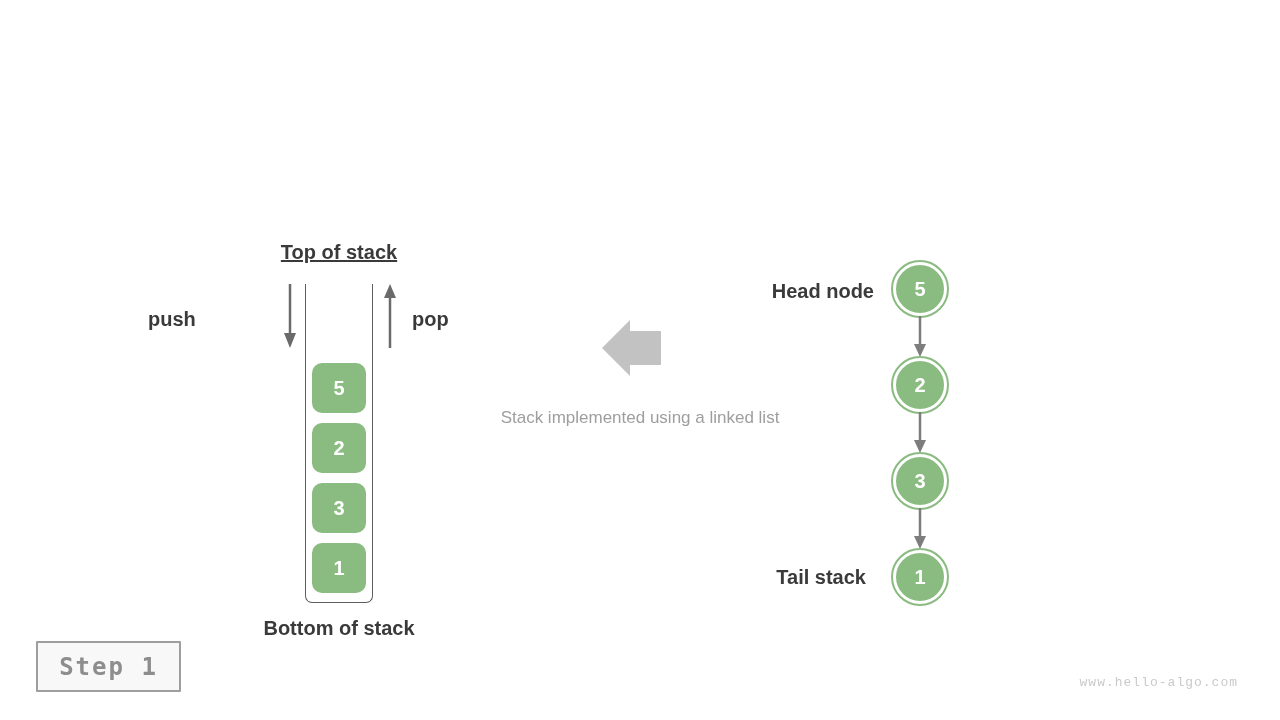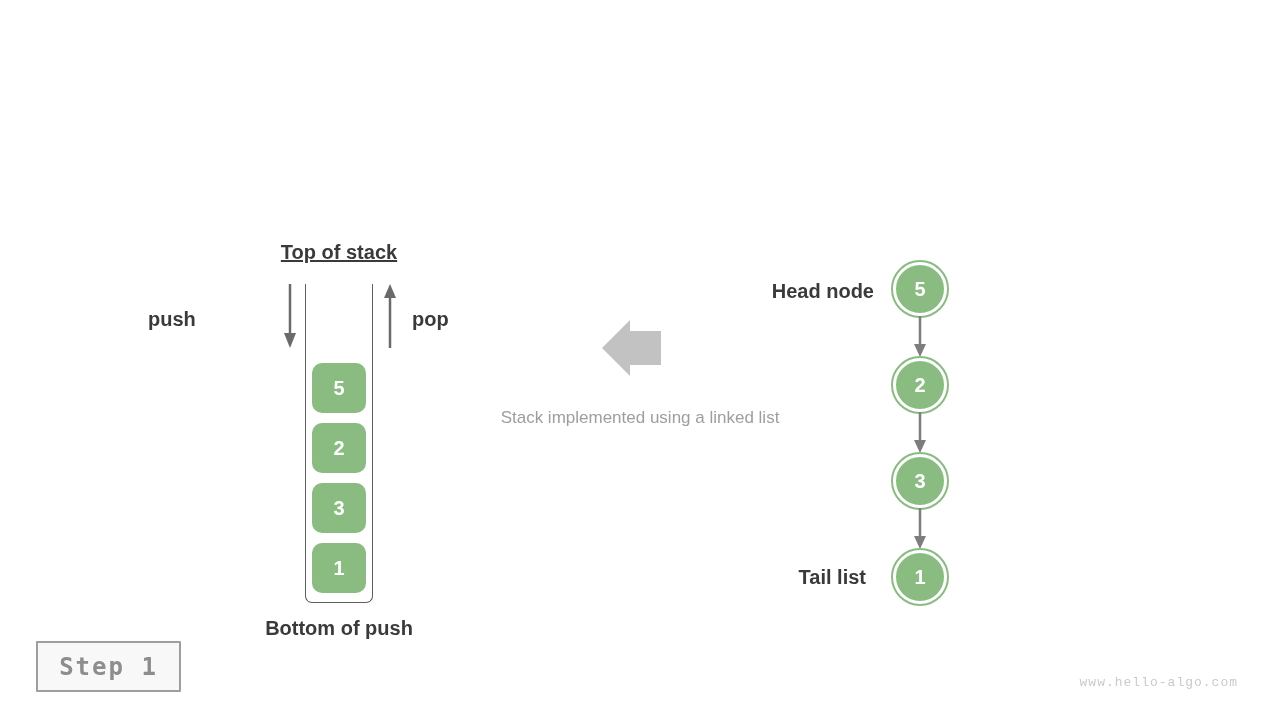--- a/index.html
+++ b/index.html
@@ -86,21 +86,21 @@
     <line x1="8" y1="14" x2="8" y2="65" style="stroke:var(--arrow-gray,#6a6a6a)" stroke-width="2.5"></line>
   </svg>
   <div class="lbl pop-label">pop</div>
 
   <div class="stack-container"></div>
   <div class="stack-box sb0">5</div>
   <div class="stack-box sb1">2</div>
   <div class="stack-box sb2">3</div>
   <div class="stack-box sb3">1</div>
 
-  <div class="lbl bottom-label">Bottom of push</div>
+  <div class="lbl bottom-label">Bottom of stack</div>
 
   <svg class="block-arrow" viewBox="0 0 60 57">
     <polygon points="0,28 28,0 28,11 59,11 59,45 28,45 28,56" style="fill:var(--block-arrow-gray,#c2c2c2)"></polygon>
   </svg>
   <div class="caption">Stack implemented using a linked list</div>
 
   <div class="lbl head-label">Head node</div>
 
   <div class="ll-node n0">5</div>
   <svg class="node-arrow na0" viewBox="0 0 14 42">
@@ -112,18 +112,18 @@
     <line x1="7" y1="0" x2="7" y2="30" style="stroke:var(--connector-gray,#7d7d7d)" stroke-width="2.5"></line>
     <polygon points="1,28 13,28 7,41" style="fill:var(--connector-gray,#7d7d7d)"></polygon>
   </svg>
   <div class="ll-node n2">3</div>
   <svg class="node-arrow na2" viewBox="0 0 14 42">
     <line x1="7" y1="0" x2="7" y2="30" style="stroke:var(--connector-gray,#7d7d7d)" stroke-width="2.5"></line>
     <polygon points="1,28 13,28 7,41" style="fill:var(--connector-gray,#7d7d7d)"></polygon>
   </svg>
   <div class="ll-node n3">1</div>
 
-  <div class="lbl tail-label">Tail list</div>
+  <div class="lbl tail-label">Tail stack</div>
 
   <div class="step-badge">Step 1</div>
   <div class="watermark">www.hello-algo.com</div>
 
 </div>
 
 </body></html>

